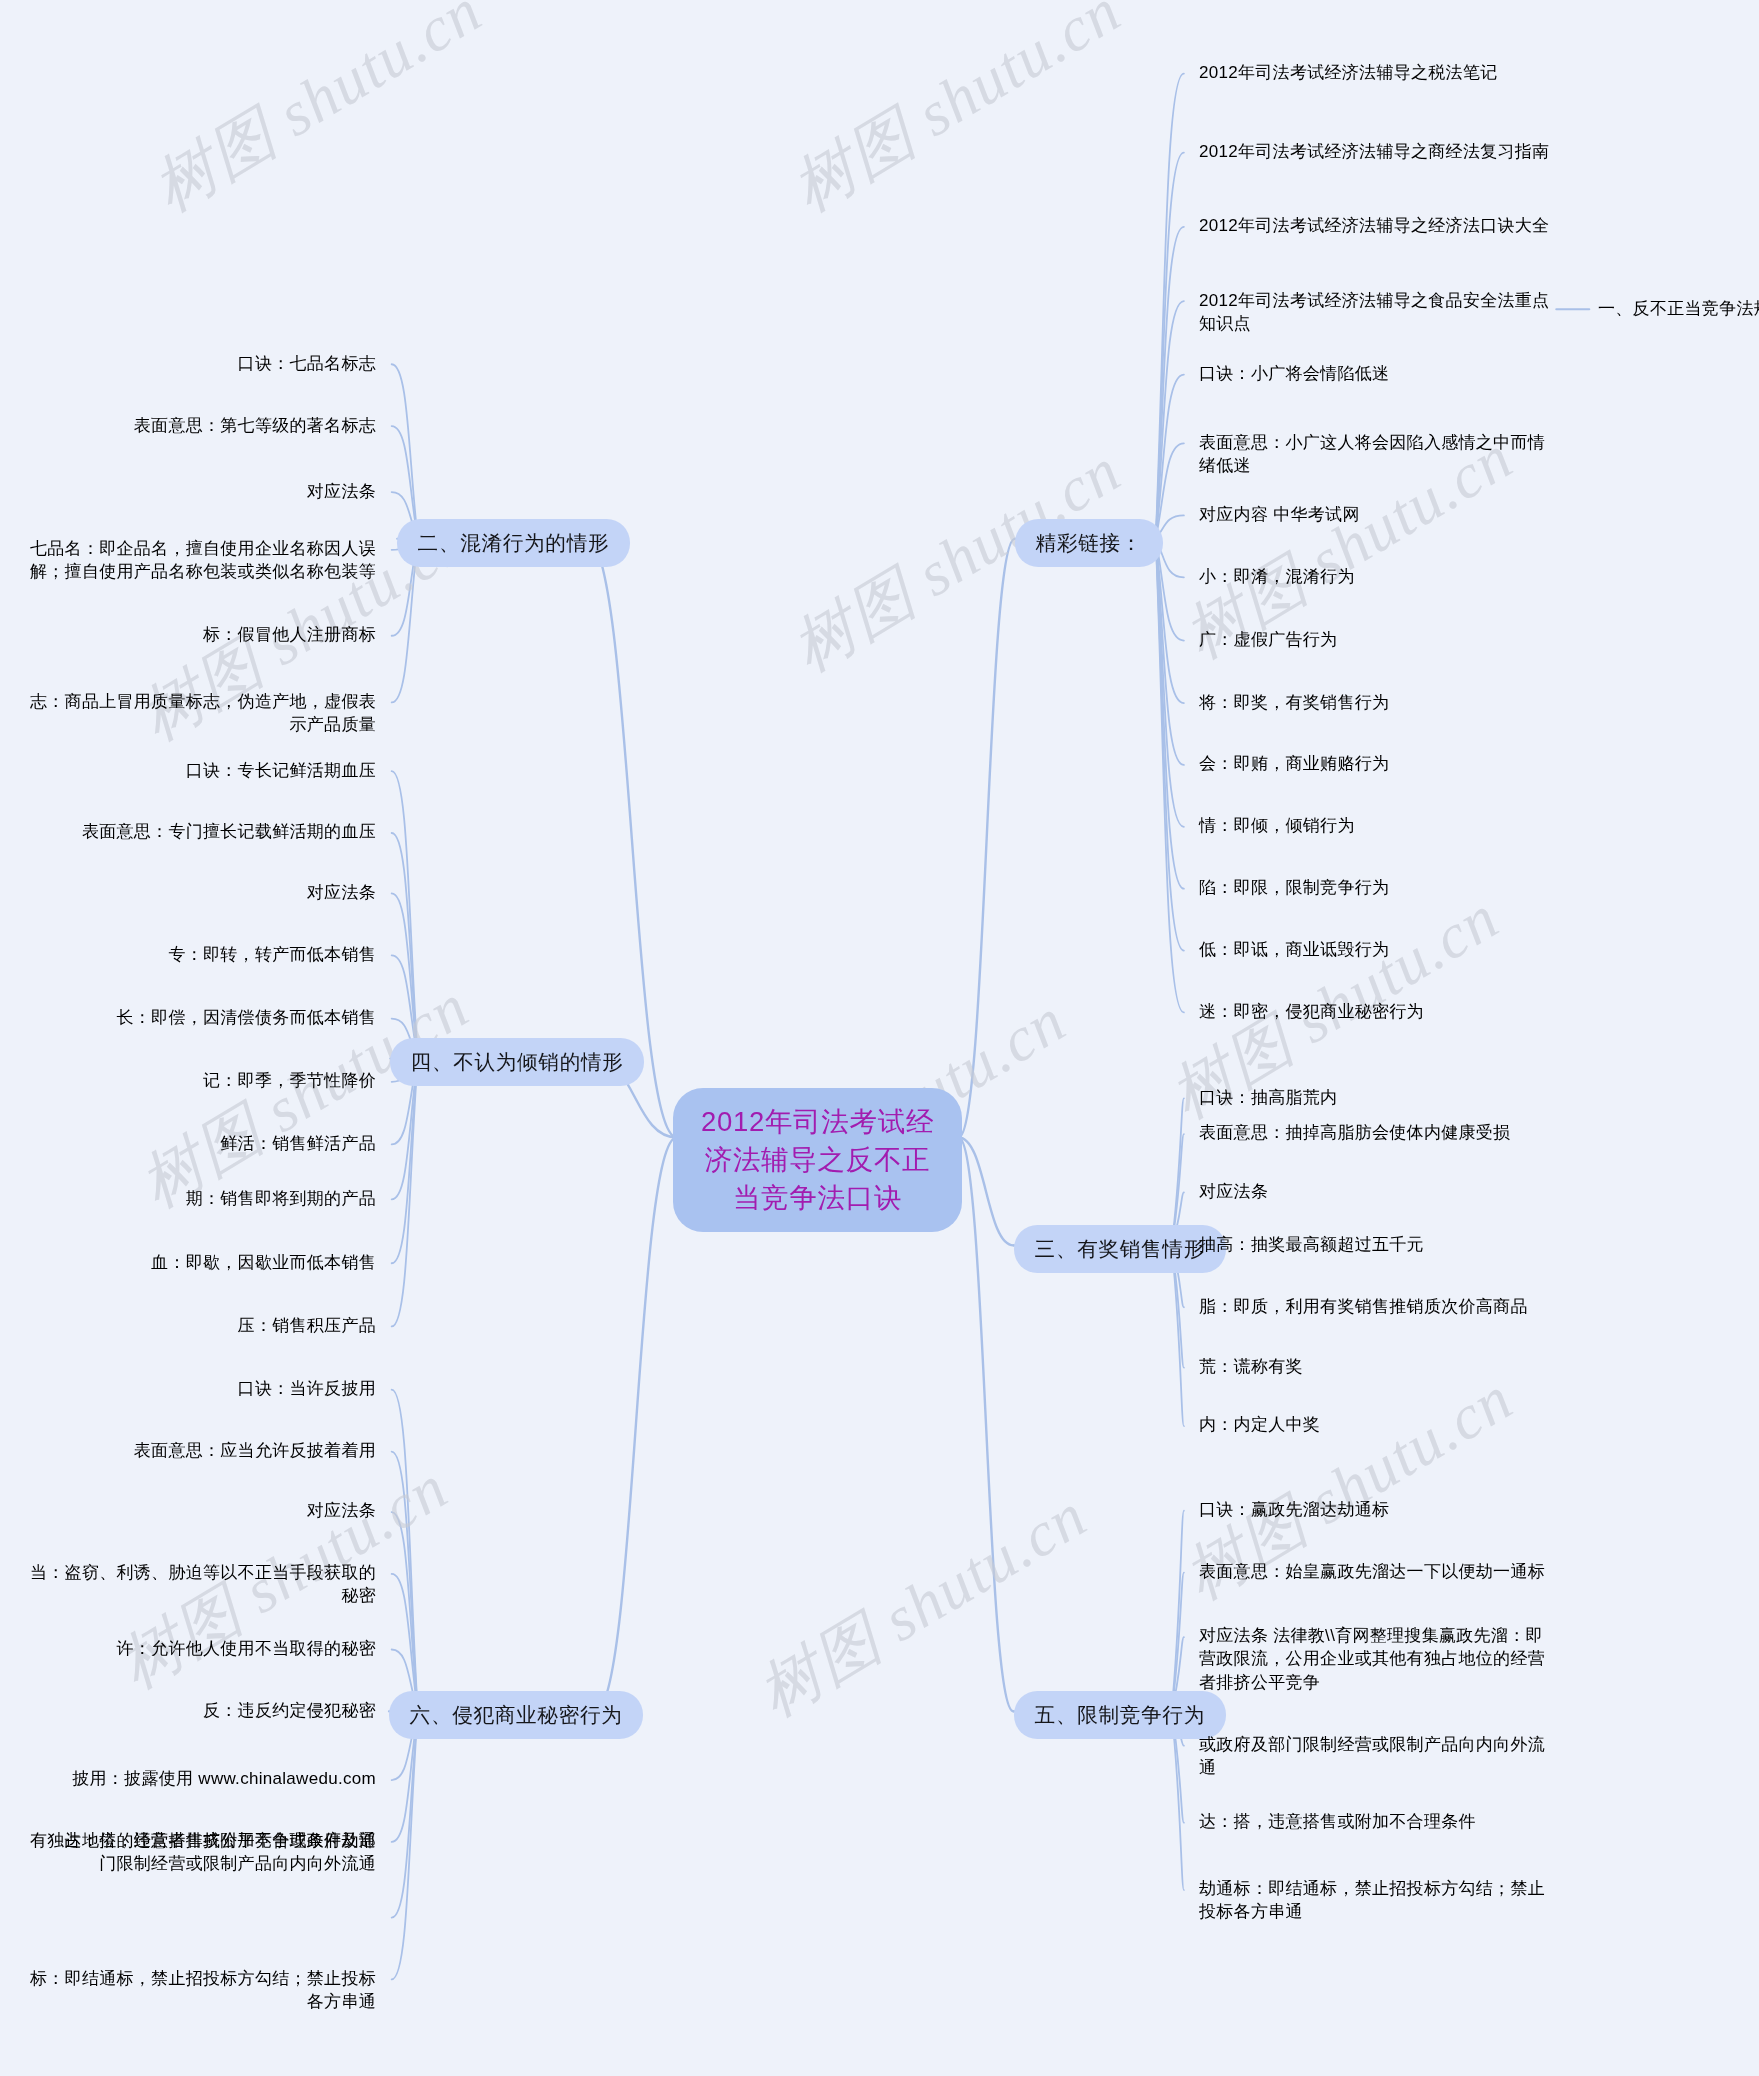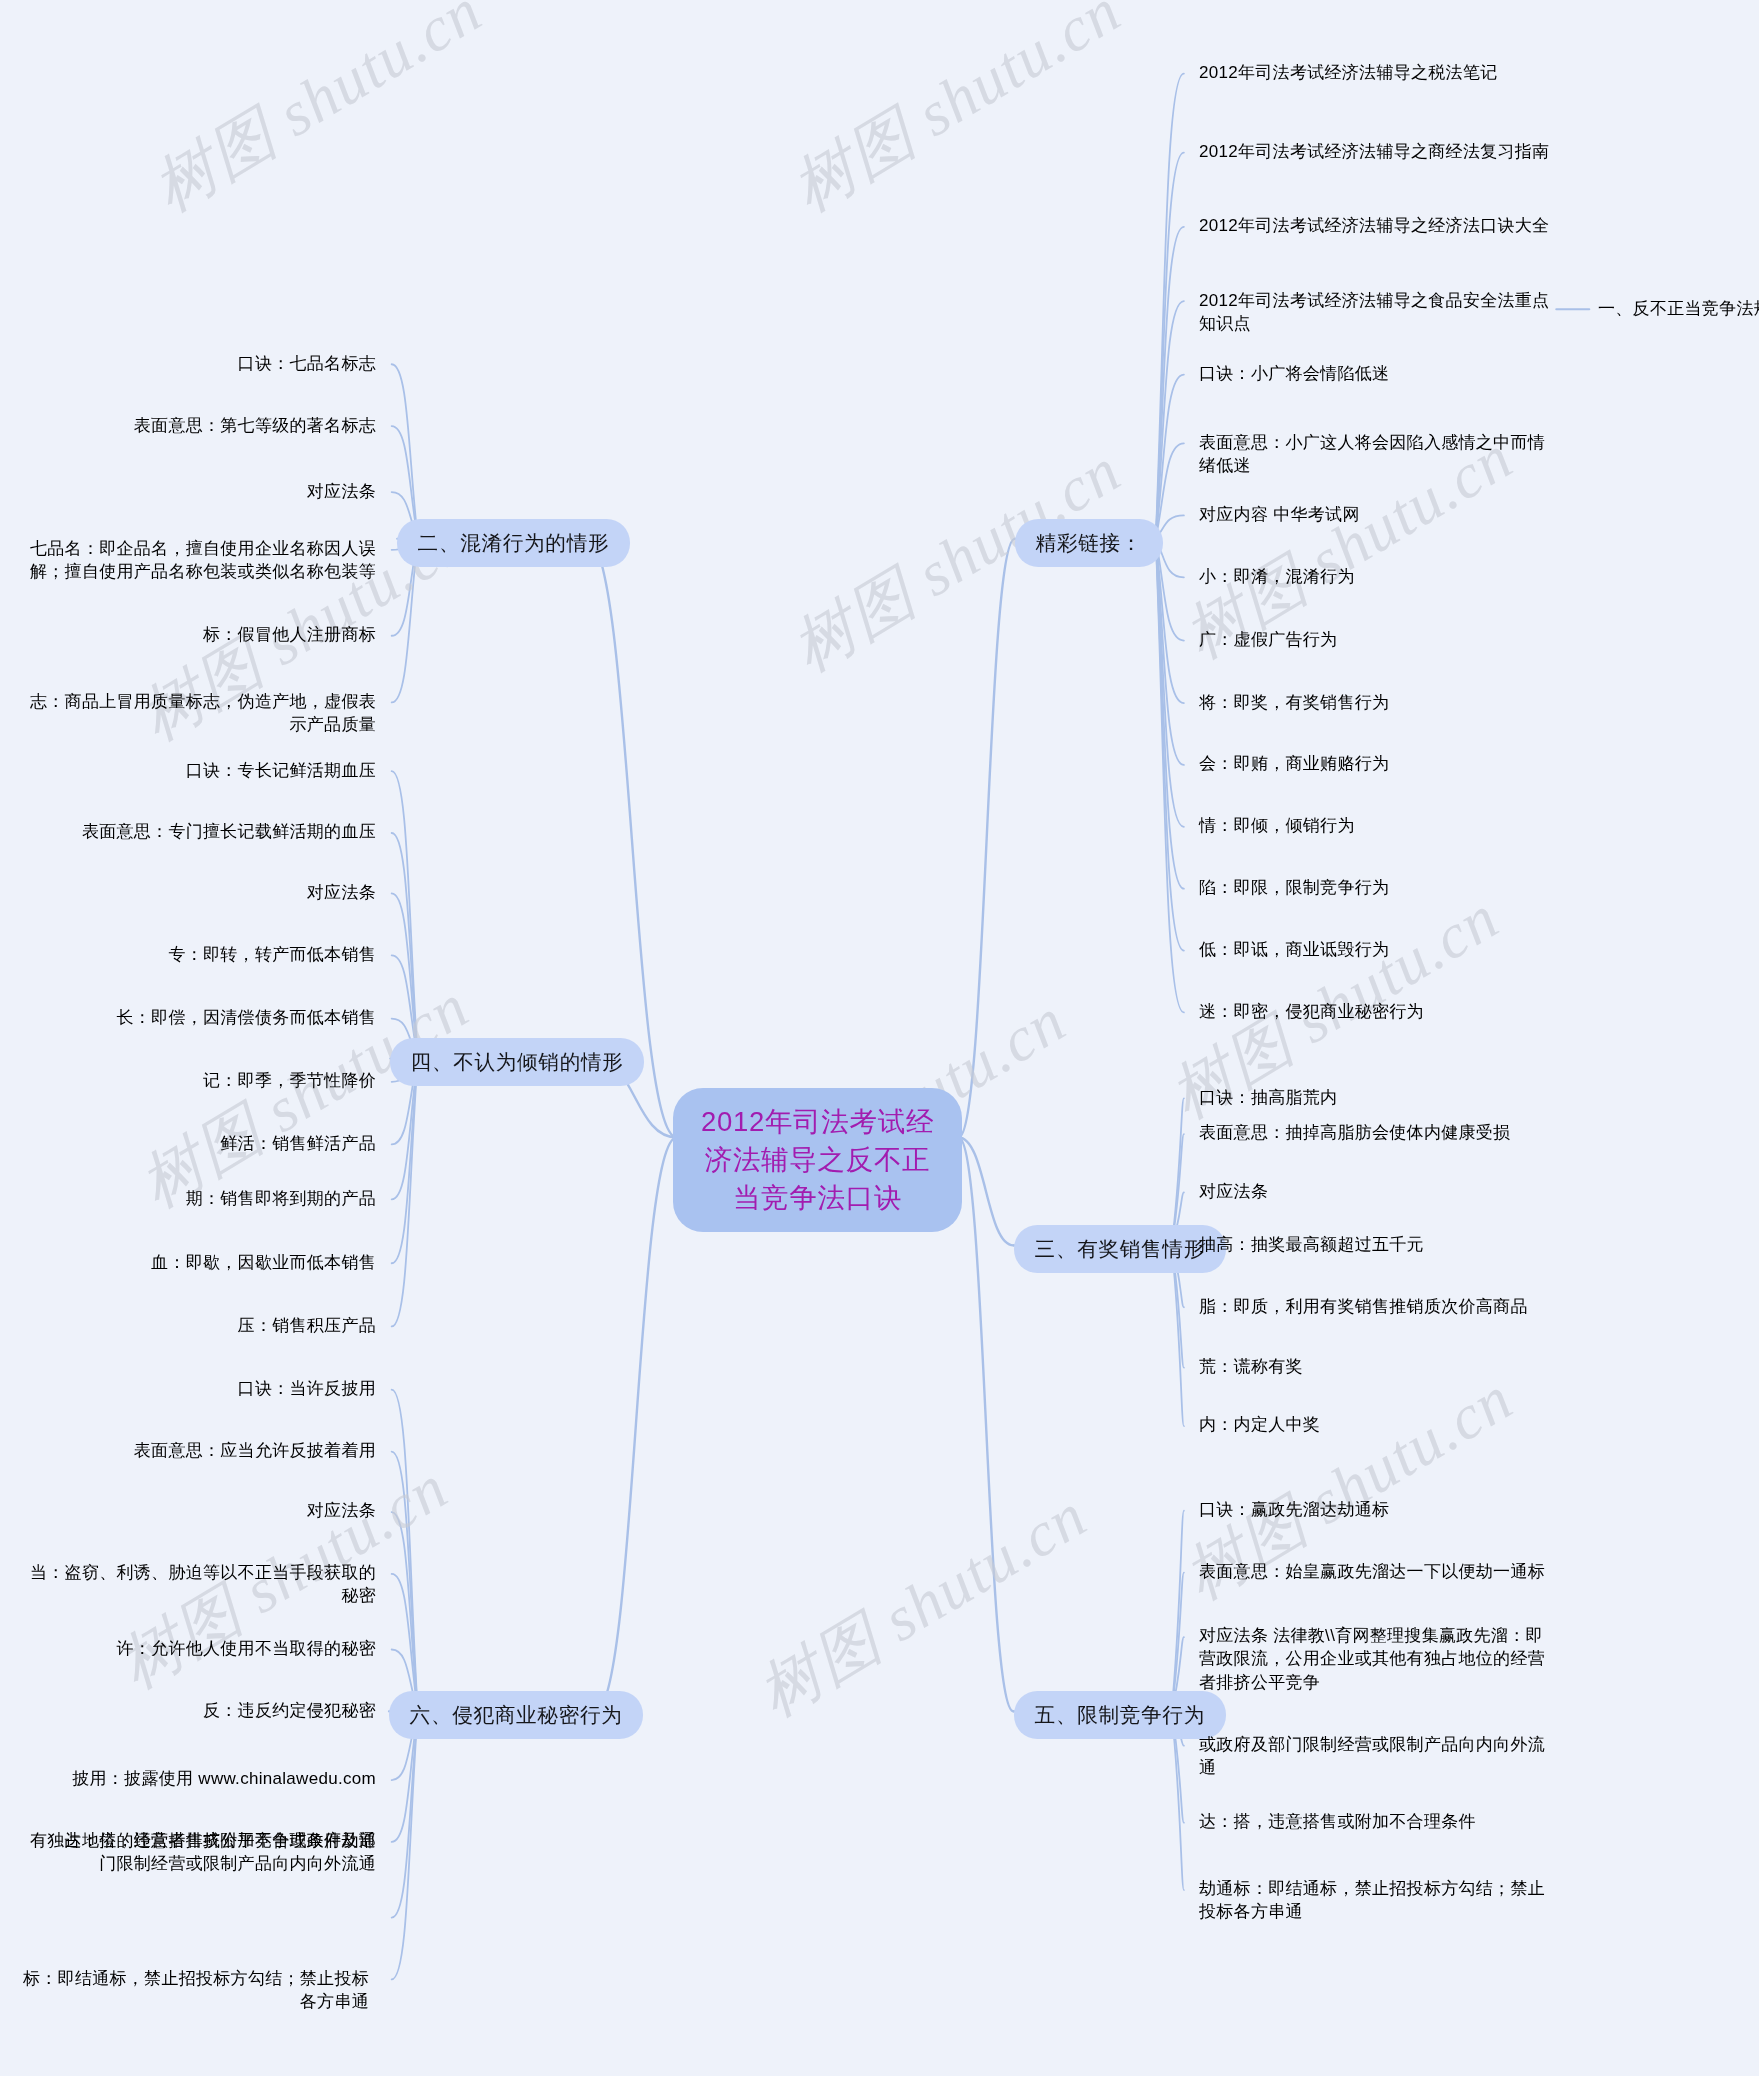--- a/index.html
+++ b/index.html
@@ -213,16 +213,16 @@
       <div class="node branch" style="left: 389px; top: 1691px;">六、侵犯商业秘密行为</div>
       <div class="node leaf l" style="width: 357px; top: 1377px; left: 19px;">口诀：当许反披用</div>
       <div class="node leaf l" style="width: 357px; top: 1439px; left: 19px;">表面意思：应当允许反披着着用</div>
       <div class="node leaf l" style="width: 357px; top: 1499px; left: 19px;">对应法条</div>
       <div class="node leaf l" style="width: 357px; top: 1561px; left: 19px;">当：盗窃、利诱、胁迫等以不正当手段获取的秘密</div>
       <div class="node leaf l" style="width: 357px; top: 1637px; left: 19px;">许：允许他人使用不当取得的秘密</div>
       <div class="node leaf l" style="width: 357px; top: 1699px; left: 19px;">反：违反约定侵犯秘密</div>
       <div class="node leaf l" style="width: 357px; top: 1767px; left: 19px;">披用：披露使用 www.chinalawedu.com</div>
       <div class="node leaf l" style="width: 357px; top: 1829px; left: 19px;">有独占地位的经营者排挤公平竞争或政府及部门限制经营或限制产品向内向外流通</div>
       <div class="node leaf l" style="width: 357px; top: 1829px; left: 19px;">达：搭，违意搭售或附加不合理条件劫通</div>
-      <div class="node leaf l" style="width: 357px; top: 1967px; left: 12px; text-align: right;">标：即结通标，禁止招投标方勾结；禁止投标各方串通</div>
+      <div class="node leaf l" style="width: 357px; top: 1967px; left: 19px; text-align: right;">标：即结通标，禁止招投标方勾结；禁止投标各方串通</div>
     </div>
 </div>
 
 
 </body></html>

